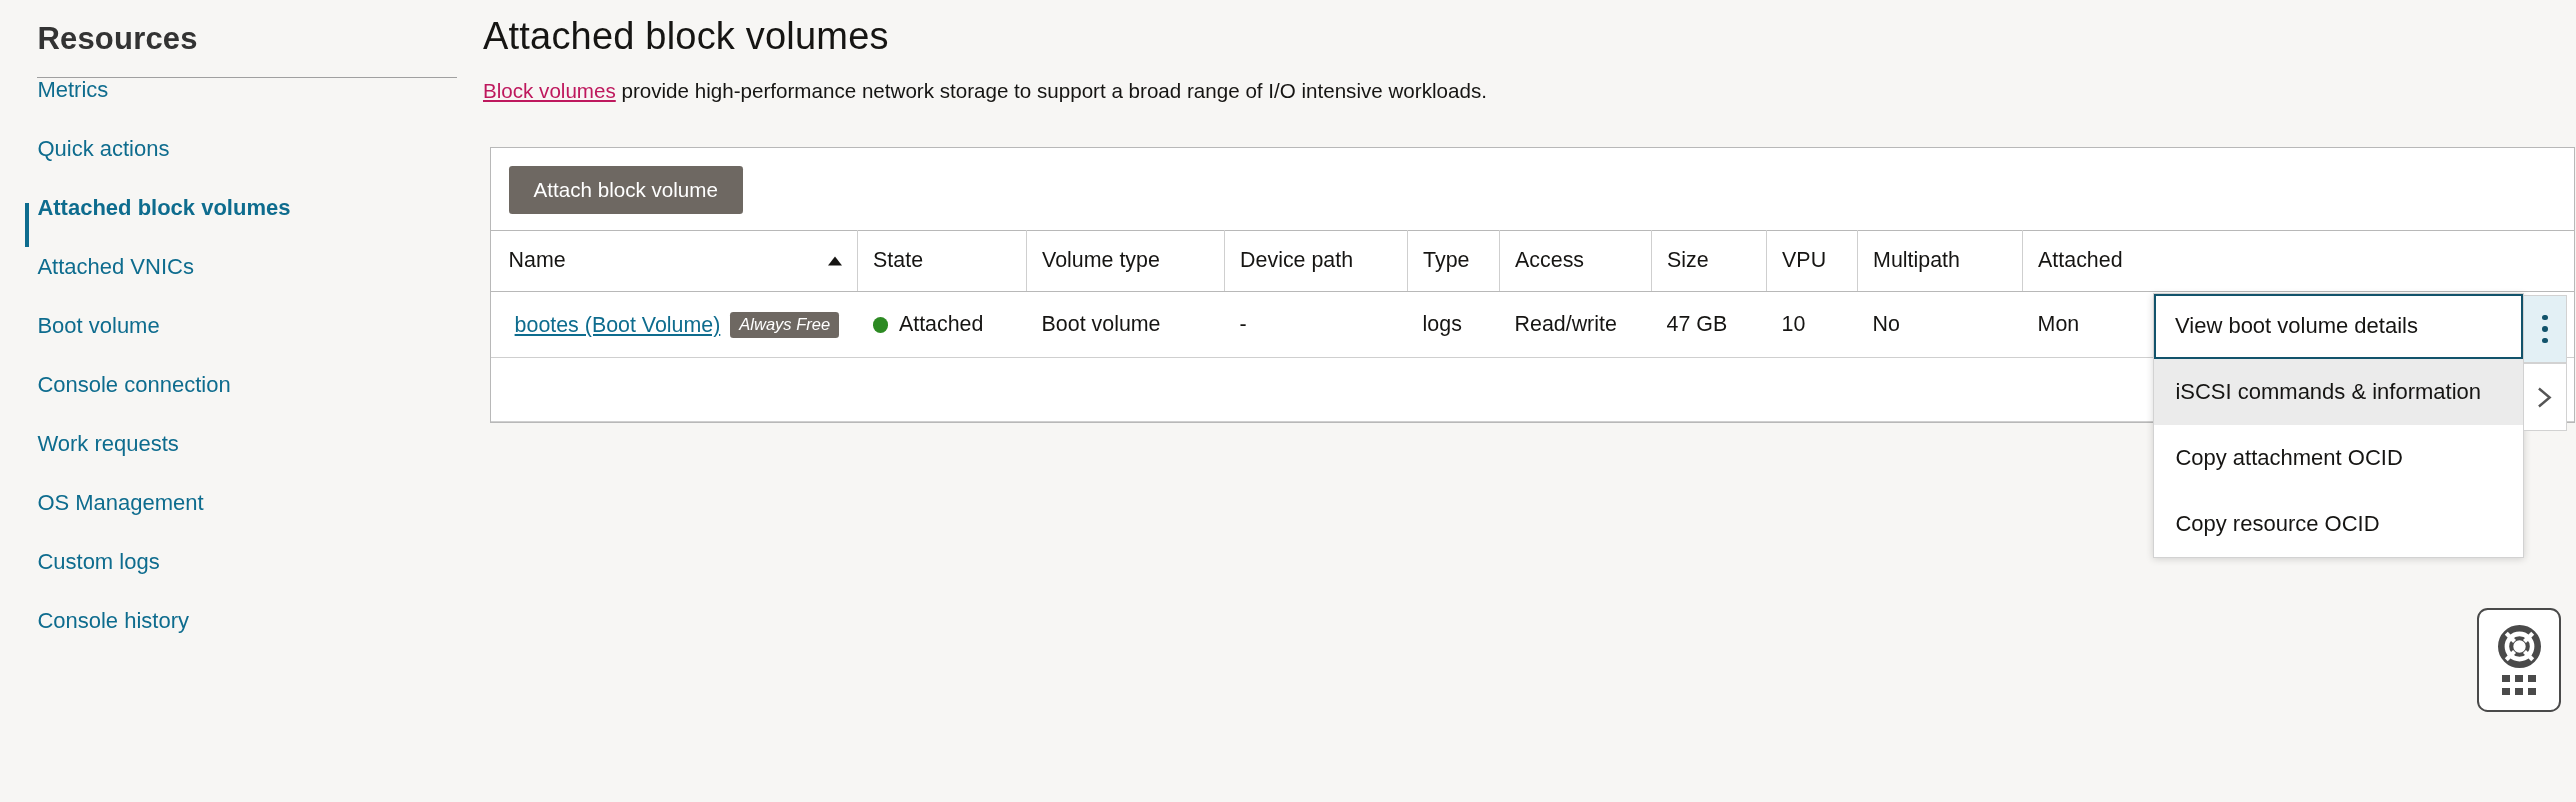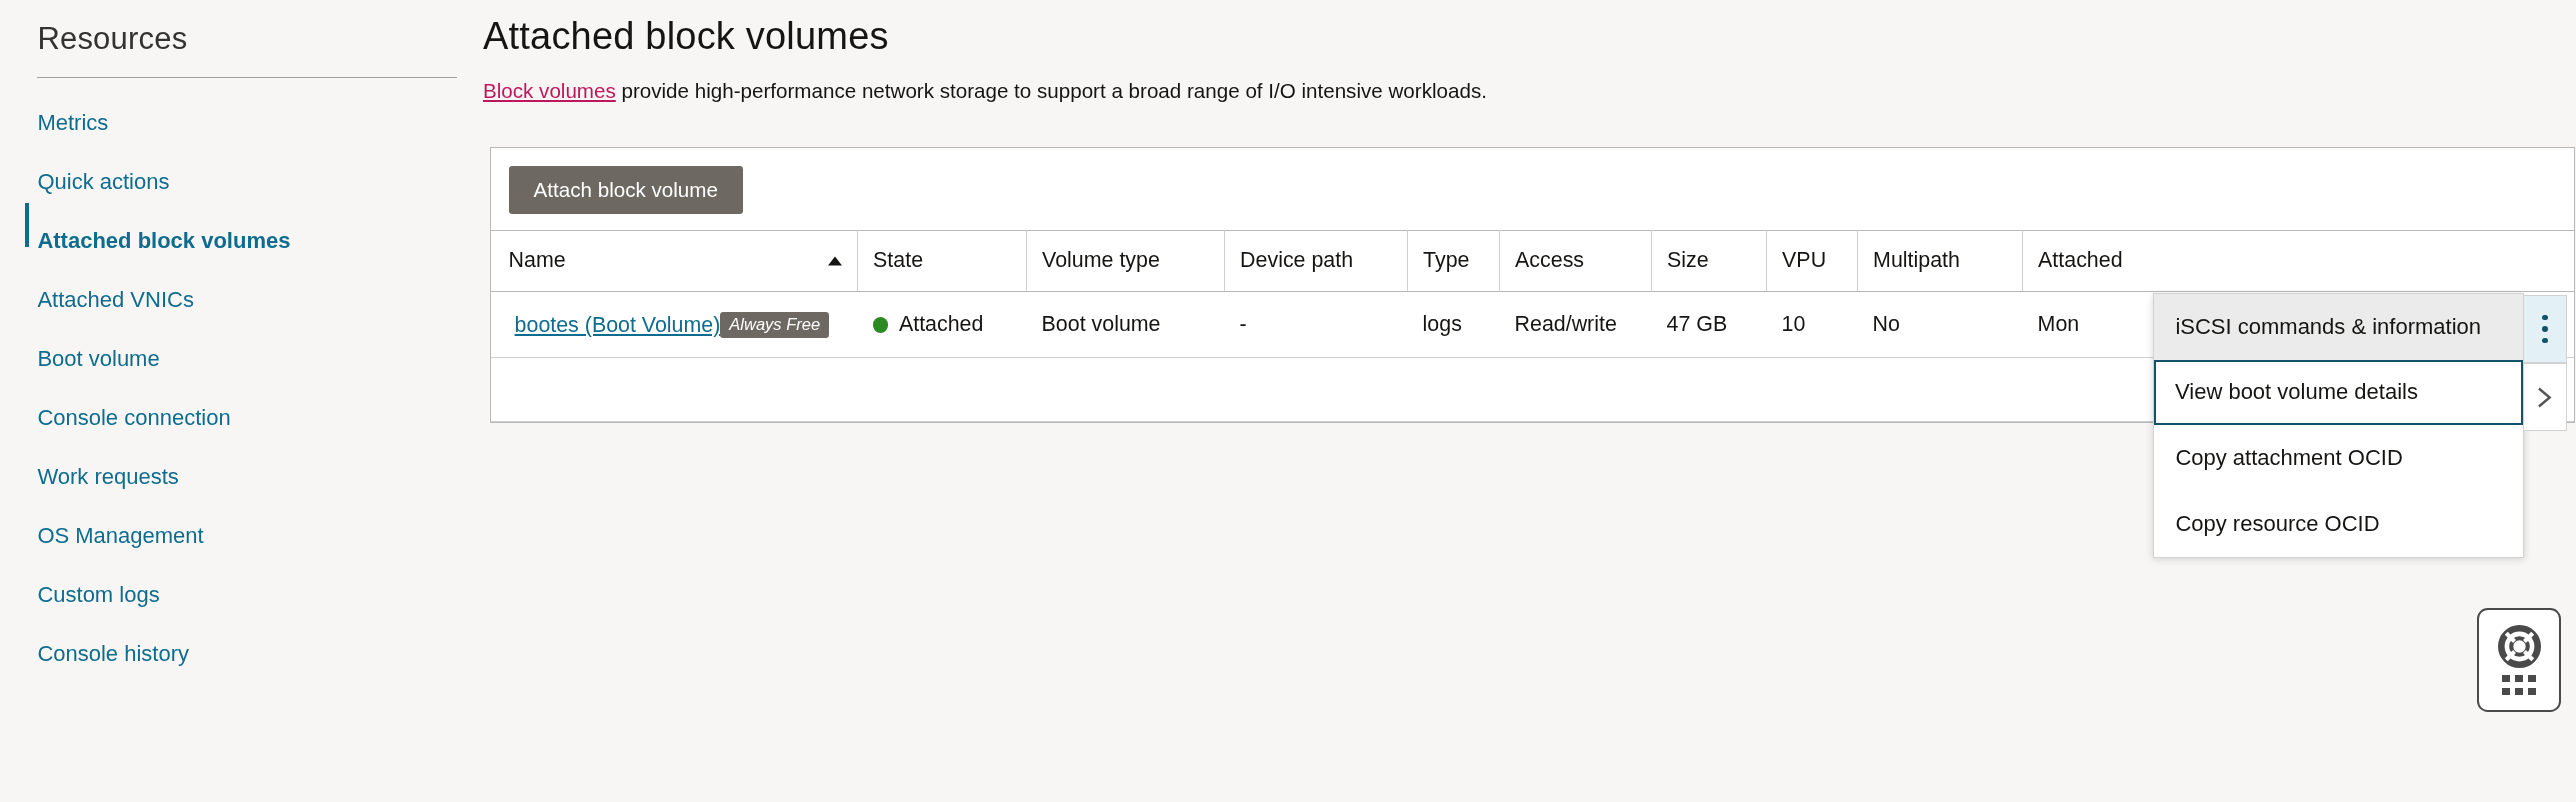--- a/index.html
+++ b/index.html
@@ -13,36 +13,36 @@
 
   
   #sidebar {
     position: absolute; left: 0; top: 0;
     width: 470px; height: 803px;
     padding-left: 25px;
     background: transparent;
   }
   #sidebar-title {
     font-size: 31px;
-    font-weight: 400;
+    font-weight: 700;
     color: #333333;
     letter-spacing: 0.2px;
     padding-top: 20.6px;
     padding-left: 12.4px;
   }
   #sidebar-divider {
     margin: 20px 0 0 12.4px;
     width: 420px; height: 0.8px;
     background: #a0a0a0;
   }
   .side-item {
     position: relative;
     height: 59px;
     display: flex;
-    align-items: flex-end;
+    align-items: flex-start;
     padding-left: 12.4px;
     font-size: 22px;
     color: #0e6c8e;
     cursor: pointer;
     white-space: nowrap;
   }
   .side-item.active {
     color: #0e6c8e;
     font-weight: bold;
   }
@@ -149,20 +149,21 @@
     padding-left: 6px;
   }
   .free-badge {
     display: inline-block;
     background: #6e6862;
     color: #ffffff;
     font-size: 16.5px;
     font-style: italic;
     padding: 3.3px 9px 4.1px 9px;
     border-radius: 3.3px;
+    margin-left: 10px;
     vertical-align: 1.6px;
   }
   .state-cell { display: flex; align-items: center; }
   .state-dot {
     width: 15.7px; height: 15.7px;
     border-radius: 50%;
     background: #2d8a23;
     margin-right: 10.7px;
     flex: none;
   }
@@ -364,22 +365,22 @@
   <i></i>
 </div>
 
 <div id="submenu-arrow">
   <svg viewBox="0 0 26 30">
     <polyline points="6,4 19,15 6,26" fill="none" stroke="#555" stroke-width="3"></polyline>
   </svg>
 </div>
 
 <div id="context-menu">
+    <div class="menu-item focused"><span>View boot volume details</span></div>
     <div class="menu-item hovered"><span>iSCSI commands &amp; information</span></div>
-    <div class="menu-item focused"><span>View boot volume details</span></div>
     <div class="menu-item"><span>Copy attachment OCID</span></div>
     <div class="menu-item"><span>Copy resource OCID</span></div>
   </div>
 
 <div id="help-widget">
   <svg id="help-ring" viewBox="0 0 52 52">
     <circle cx="26" cy="26" r="22" fill="none" stroke="#4a4a4a" stroke-width="8"></circle>
     <circle cx="26" cy="26" r="10" fill="none" stroke="#4a4a4a" stroke-width="5"></circle>
     <line x1="10" y1="10" x2="20" y2="20" stroke="#ffffff" stroke-width="5"></line>
     <line x1="42" y1="10" x2="32" y2="20" stroke="#ffffff" stroke-width="5"></line>

